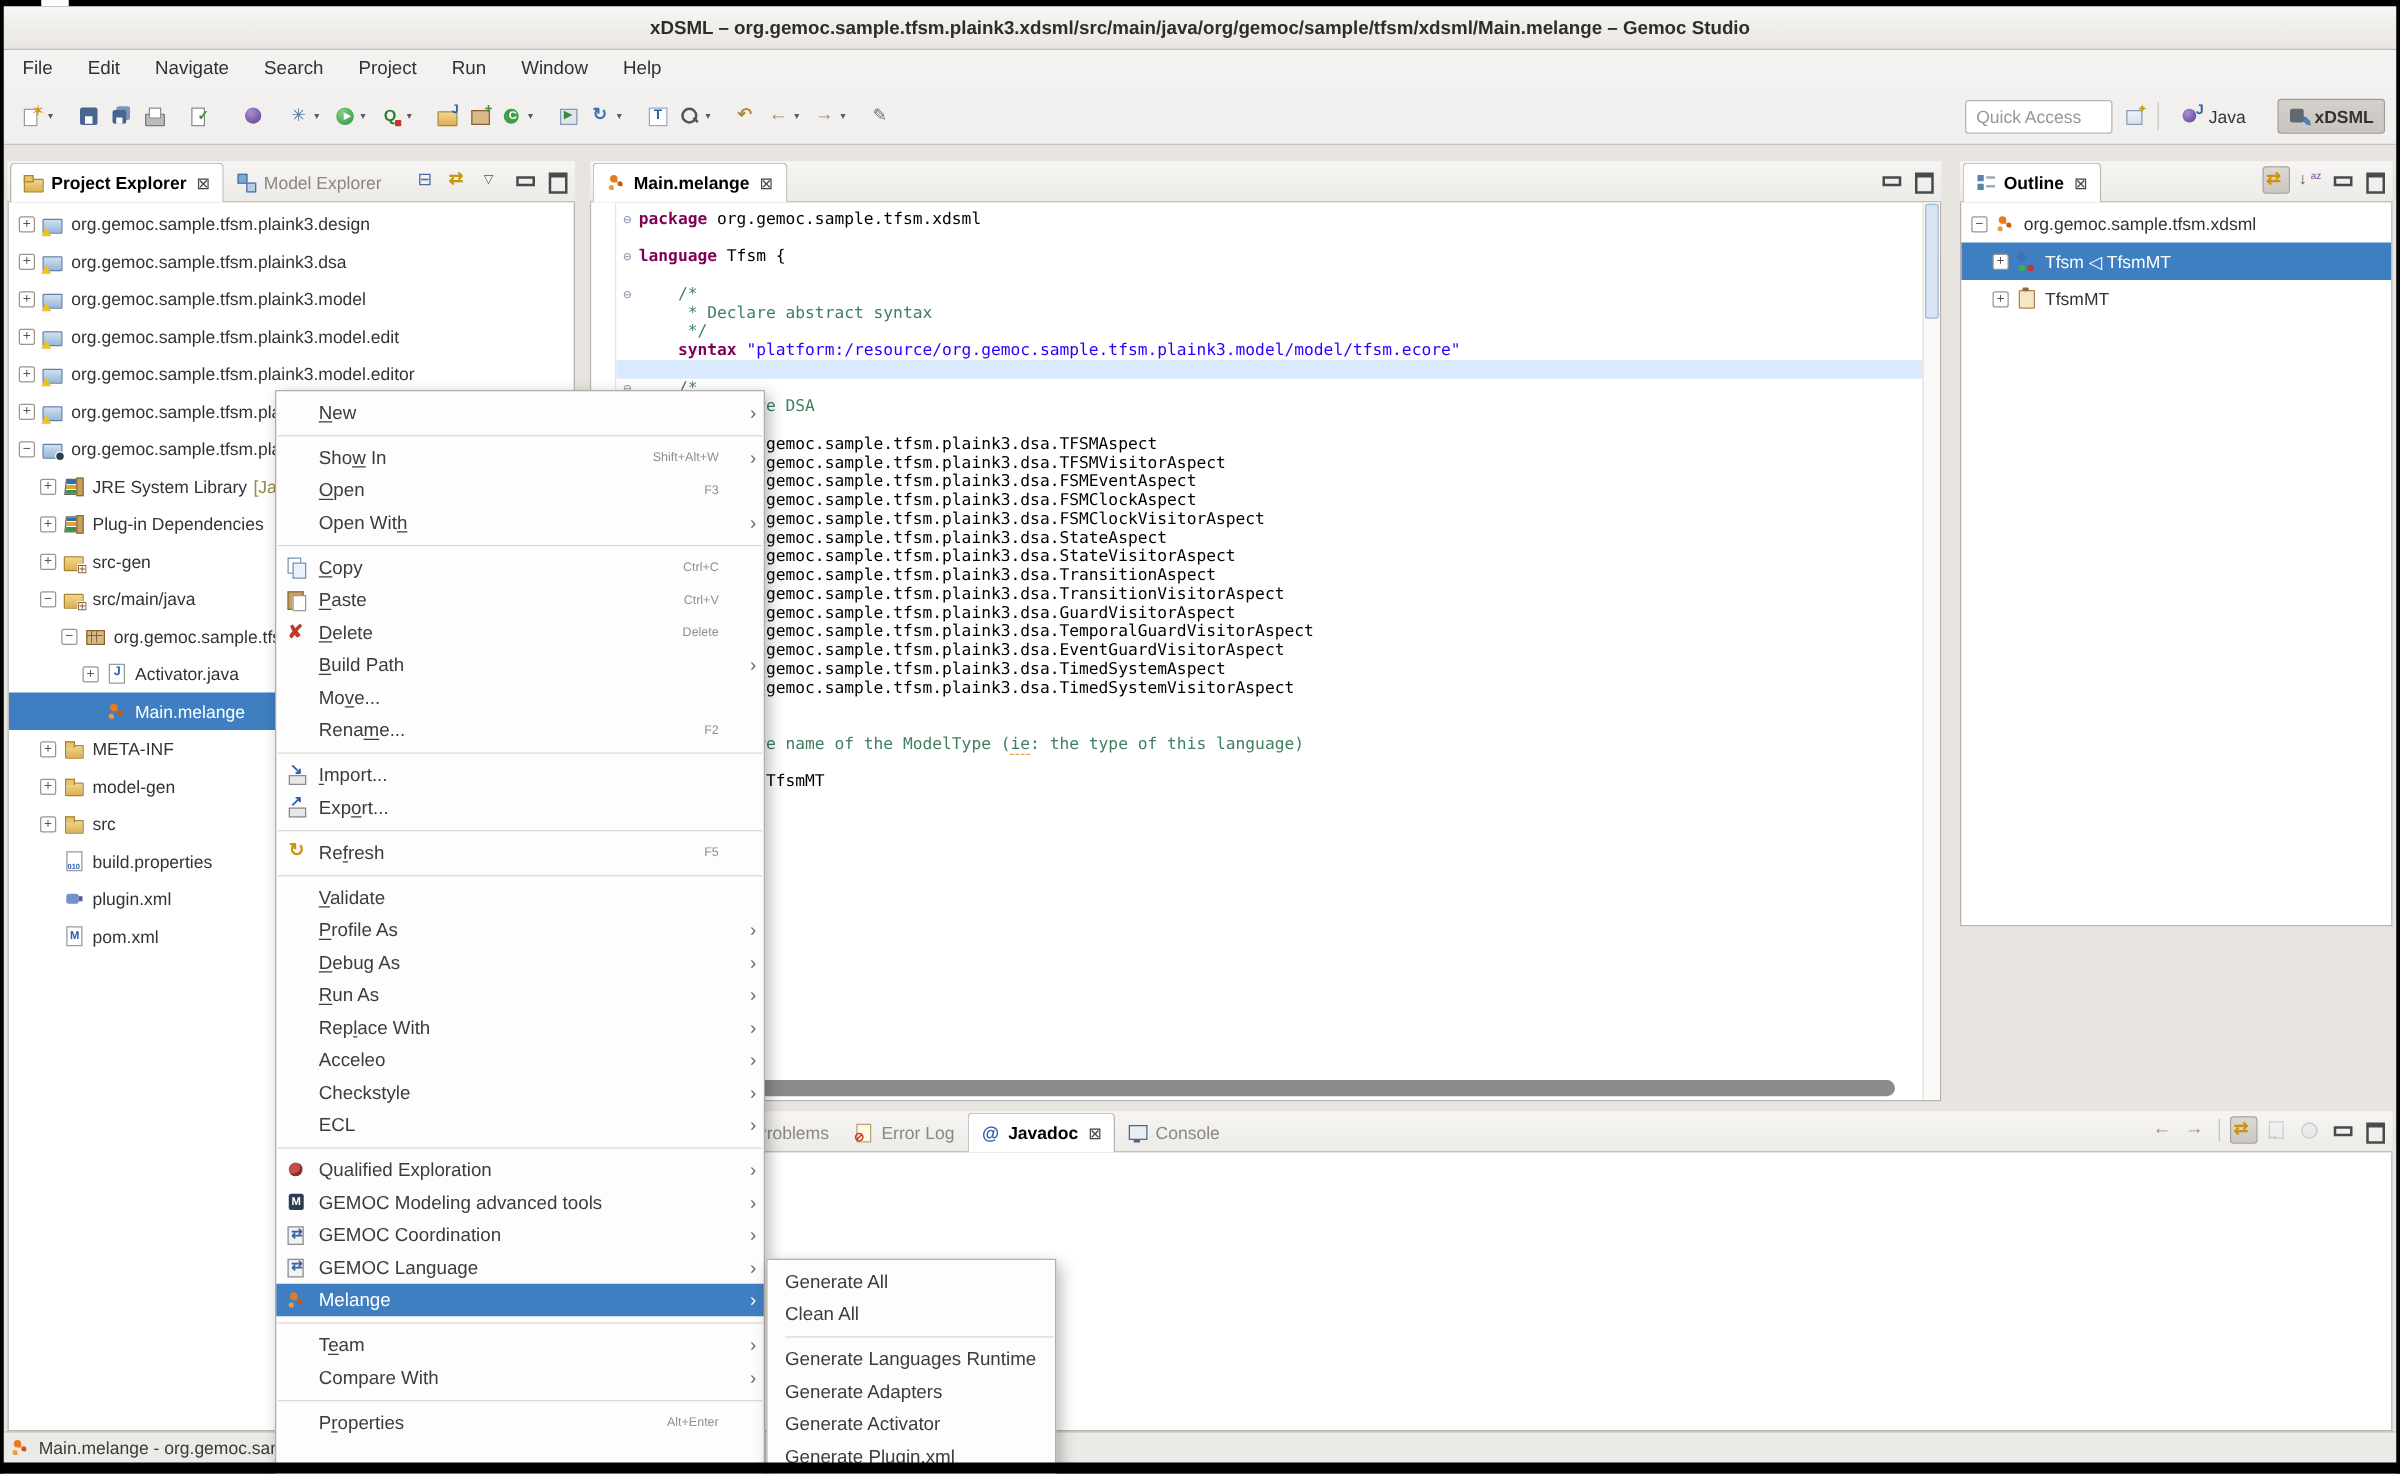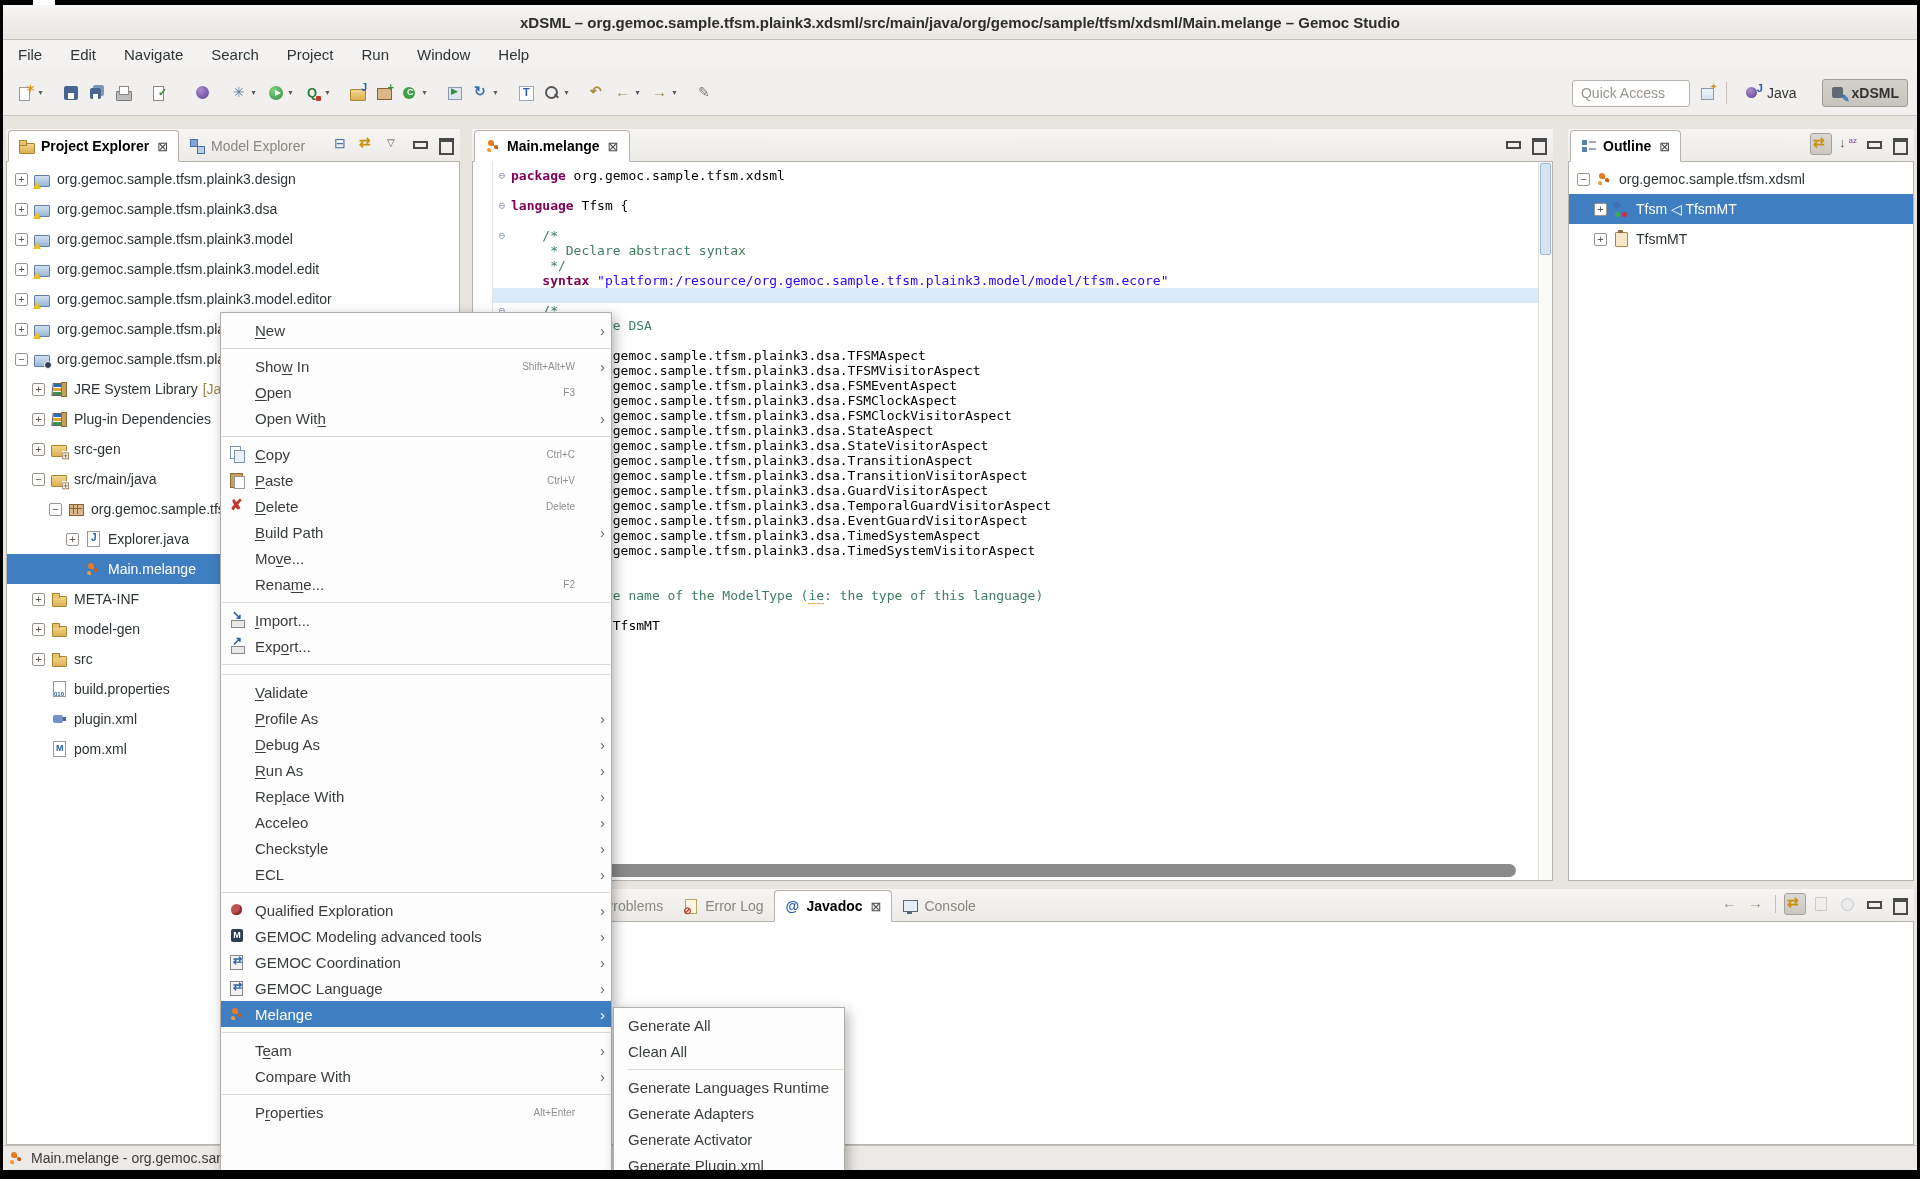--- a/index.html
+++ b/index.html
@@ -53,21 +53,21 @@
   .pbody { position:absolute; left:0; top:33px; right:0; bottom:0; background:#fff;
     border:1px solid #b8b3ac; border-top:none; overflow:hidden; }
   .ptools { position:absolute; right:4px; top:4px; display:flex; align-items:center; gap:4px; z-index:3; }
   .pbtn { position:relative; width:22px; height:22px; border-radius:3px; display:flex; align-items:center; justify-content:center; }
   .pbtn.pressed { background:linear-gradient(#dcd8d3,#cbc7c1); border:1px solid #a5a09a; }
   .pbtn.disabled { opacity:.4; }
   .pbtn.sep { width:1px; height:18px; background:#c5c0ba; border-radius:0; margin:0 4px; }
 
   #left-panel  { left:6px;    top:129px; width:454px;  height:1016px; }
   #editor-panel{ left:472px;  top:129px; width:1081px; height:752px; }
-  #right-panel { left:1568px; top:129px; width:346px;  height:752px; }
+  #right-panel { left:1568px; top:129px; width:346px;  height:612px; }
   #bottom-panel{ left:472px;  top:889px; width:1442px; height:256px; }
 
   
   .tree { padding-top:2px; }
   .tree-row { display:flex; align-items:center; height:30px; font-size:14px; color:#2e3436; white-space:nowrap; }
   .tree-row.selected { background:#3f7fc1; color:#fff; }
   .expander { width:13px; height:13px; border:1px solid #9a958e; border-radius:2px; background:#fff;
     color:#555; font-size:11px; line-height:11px; text-align:center; flex:none; margin-right:6px; }
   .expander:empty { visibility:hidden; }
   .ticon { position:relative; width:16px; height:16px; flex:none; margin-right:7px; }
@@ -485,21 +485,21 @@
           </div>
           <div class="tree-row" style="padding-left: 42px;">
             <span class="expander">−</span>
             <span class="ticon ic-package"></span>
             <span class="tlabel">org.gemoc.sample.tfsm.xdsml</span>
 
           </div>
           <div class="tree-row" style="padding-left: 59px;">
             <span class="expander">+</span>
             <span class="ticon ic-javafile"></span>
-            <span class="tlabel">Explorer.java</span>
+            <span class="tlabel">Activator.java</span>
 
           </div>
           <div class="tree-row selected" style="padding-left: 59px;">
             <span class="expander"></span>
             <span class="ticon ic-melange"></span>
             <span class="tlabel">Main.melange</span>
 
           </div>
           <div class="tree-row" style="padding-left: 25px;">
             <span class="expander">+</span>
@@ -889,20 +889,26 @@
         <span class="mlabel">Exp<u>o</u>rt...</span>
         <span class="msc"></span>
         <span class="marrow">›</span>
       </div>
       <div class="menu-item sep">
         
         
         
         
       </div>
+      <div class="menu-item">
+        <span class="mi-icon ic-refresh"></span>
+        <span class="mlabel">Re<u>f</u>resh</span>
+        <span class="msc">F5</span>
+        <span class="marrow">›</span>
+      </div>
       <div class="menu-item sep">
         
         
         
         
       </div>
       <div class="menu-item">
         <span class="mi-icon"></span>
         <span class="mlabel"><u>V</u>alidate</span>
         <span class="msc"></span>

